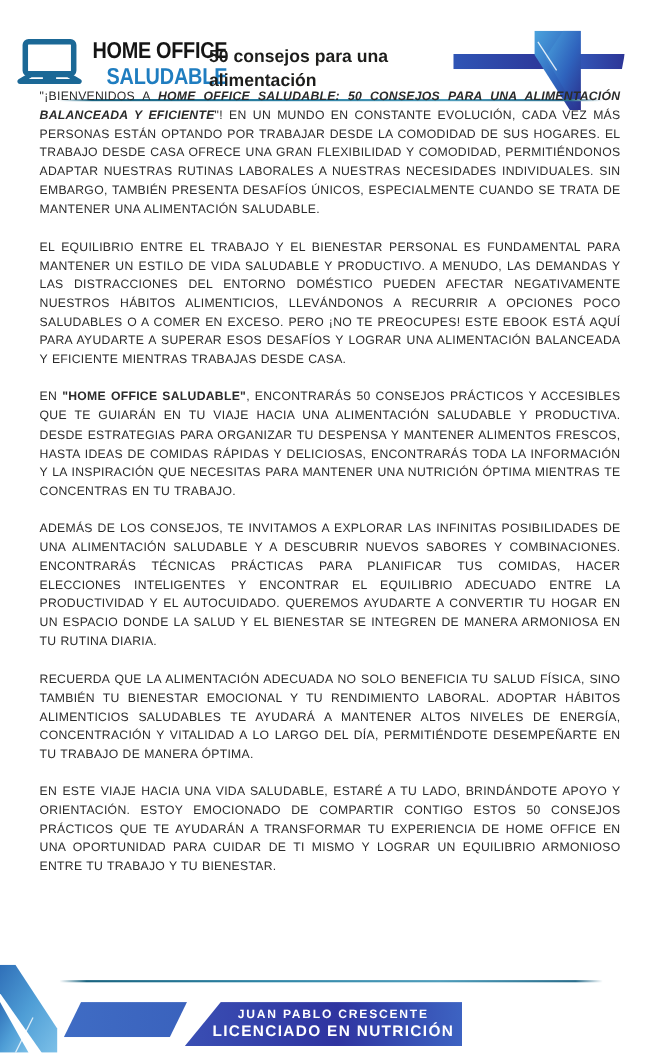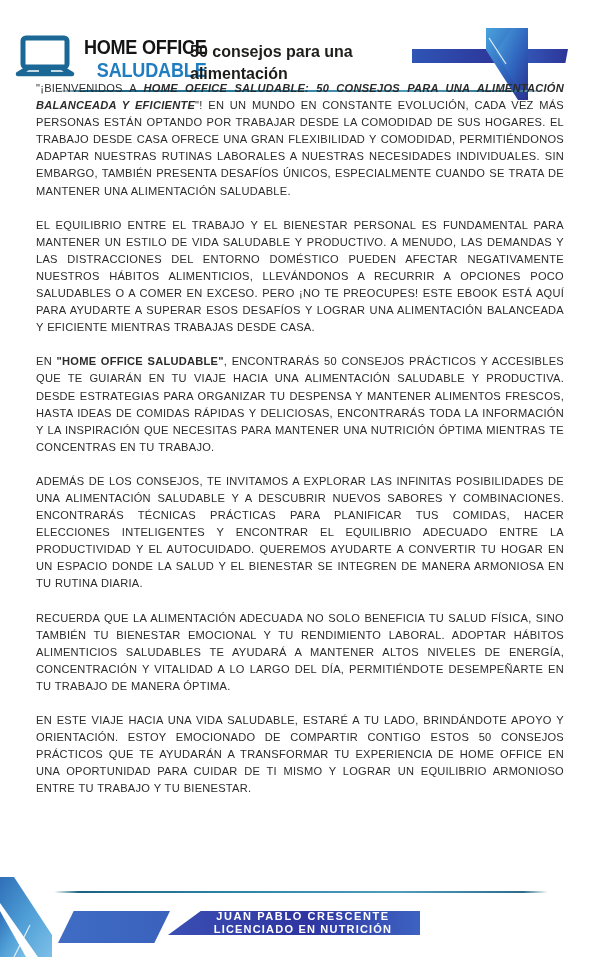--- a/index.html
+++ b/index.html
@@ -165,39 +165,39 @@
     width: 112px;
     height: 32px;
     background: linear-gradient(90deg, #3f6cc4 0%, #3a62bd 100%);
     clip-path: polygon(14% 0, 100% 0, 86% 100%, 0 100%);
   }
   .footer-bar-main {
     position: absolute;
     left: 168px;
     top: 34px;
     width: 252px;
-    height: 24px;
+    height: 40px;
     background: linear-gradient(90deg, #3a4fb4 0%, #2f34a0 55%, #3d63c2 100%);
     clip-path: polygon(13% 0, 100% 0, 100% 100%, 0 100%);
     display: flex;
     flex-direction: column;
     align-items: center;
     justify-content: center;
   }
   .footer-name {
     color: #ffffff;
     font-size: 11px;
     font-weight: bold;
     letter-spacing: 1.6px;
     line-height: 1.15;
     margin-left: 18px;
   }
   .footer-role {
     color: #ffffff;
-    font-size: 11px;
+    font-size: 14px;
     font-weight: bold;
     letter-spacing: 1.2px;
     line-height: 1.2;
     margin-left: 18px;
   }
 </style>
 </head>
 <body>
 
 <div class="header">

